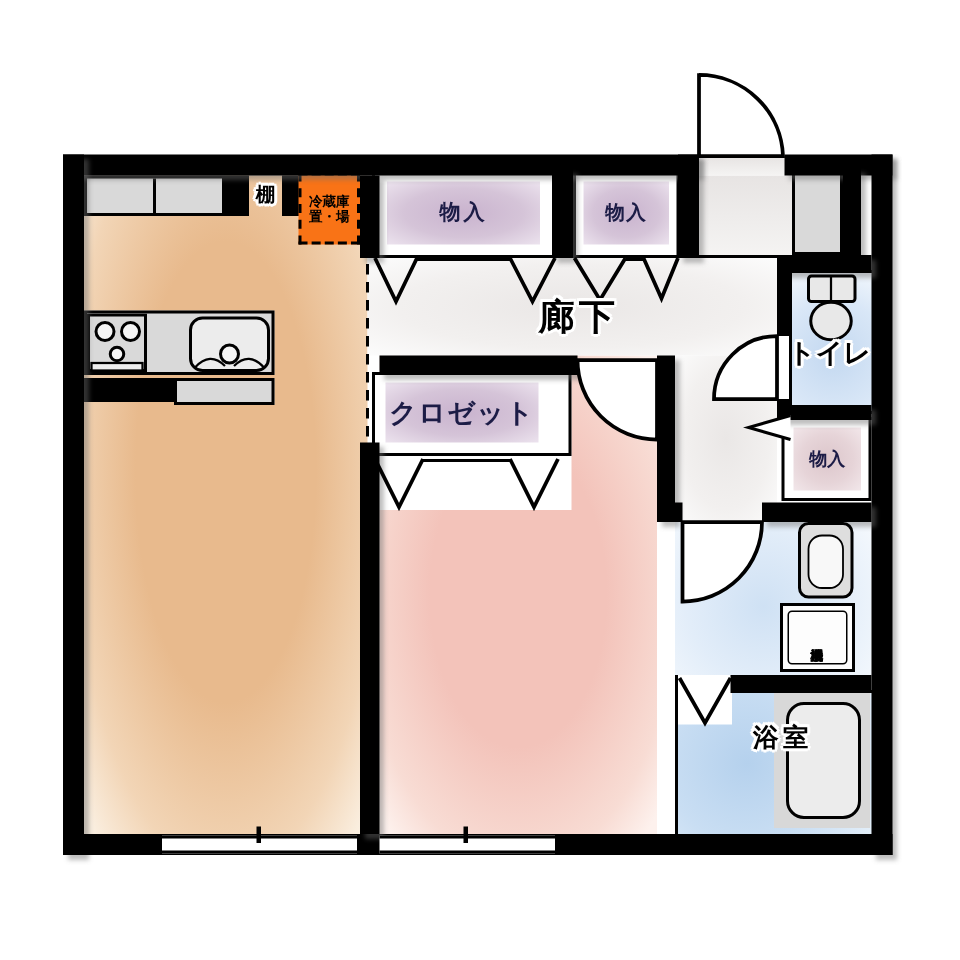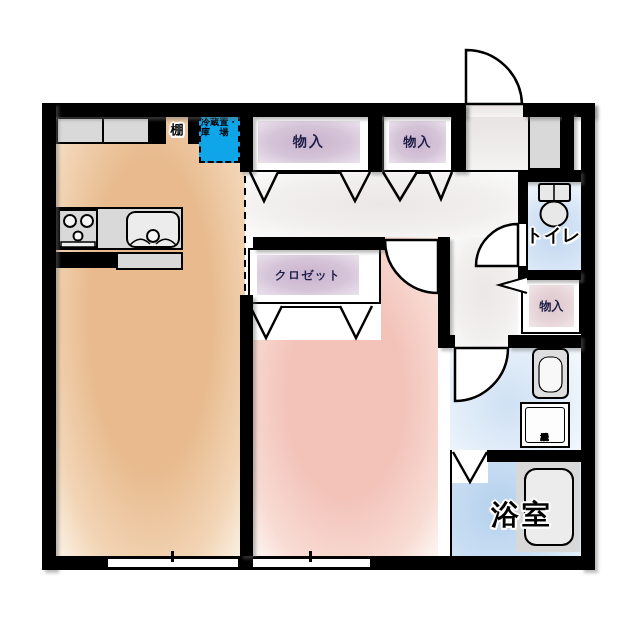--- a/index.html
+++ b/index.html
@@ -50,37 +50,37 @@
   <div class="abs storage-box z20" style="left:248px;top:113px;width:122px;height:59px;"></div>
   <div class="abs purple-box z25" style="left:258px;top:121px;width:102px;height:42px;">
     <span class="navy" style="font-size:14px;font-weight:bold;letter-spacing:2px;">物入</span>
   </div>
   <div class="abs storage-box z20" style="left:382px;top:113px;width:71px;height:59px;"></div>
   <div class="abs purple-box z25" style="left:389px;top:121px;width:57px;height:42px;">
     <span class="navy" style="font-size:13px;font-weight:bold;letter-spacing:1px;">物入</span>
   </div>
   <div class="abs storage-box z20" style="left:248px;top:248px;width:133px;height:56px;"></div>
   <div class="abs purple-box z25" style="left:257px;top:255px;width:102px;height:40px;">
-    <span class="navy" style="font-size:12px;font-weight:bold;letter-spacing:1px;">クロゼット</span>
+    <span class="navy" style="font-size:18px;font-weight:bold;letter-spacing:1px;">クロゼット</span>
   </div>
   <div class="abs storage-box z20" style="left:521px;top:278px;width:60px;height:56px;"></div>
   <div class="abs pink-box z25" style="left:529px;top:285px;width:45px;height:42px;">
     <span class="navy" style="font-size:12px;font-weight:bold;">物入</span>
   </div>
 
   <div class="abs z15" style="left:248px;top:304px;width:133px;height:36px;background:#fff;"></div>
   <div class="abs z25" style="left:452px;top:462px;width:36px;height:21px;background:#fff;"></div>
 
   <div class="abs gray-fix z20" style="left:56px;top:117px;width:94px;height:27px;">
     <div style="position:absolute;left:44px;top:0;width:2px;height:23px;background:#000;"></div>
   </div>
   <div class="wall flat z20" style="left:150px;top:117px;width:16px;height:27px;"></div>
   <div class="wall flat z20" style="left:188px;top:117px;width:12px;height:27px;"></div>
-  <div class="abs z20" style="left:199px;top:115px;width:41px;height:48px;border:2px dashed #000;background:#0ea5e9;
-              display:flex;flex-direction:row;justify-content:center;">
+  <div class="abs z20" style="left:199px;top:115px;width:41px;height:48px;border:2px dashed #000;background:#f97316;
+              display:flex;flex-direction:column;align-items:center;justify-content:center;">
     <span style="font-size:9px;font-weight:bold;line-height:10px;">冷蔵庫</span>
     <span style="font-size:9px;font-weight:bold;line-height:10px;">置・場</span>
   </div>
   <div class="abs gray-fix z20" style="left:56px;top:207px;width:127px;height:43px;"></div>
   <div class="abs gray-fix z25" style="left:58px;top:209px;width:40px;height:39px;"></div>
   <div class="abs z25" style="left:126px;top:211px;width:54px;height:37px;background:#ececec;border:2px solid #000;border-radius:9px;"></div>
   <div class="wall flat z20" style="left:56px;top:252px;width:60px;height:16px;"></div>
   <div class="abs gray-fix z20" style="left:116px;top:252px;width:67px;height:18px;"></div>
 
   <div class="abs gray-fix z20" style="left:528px;top:112px;width:34px;height:58px;"></div>
@@ -172,17 +172,18 @@
       <circle cx="153" cy="236" r="6" fill="#f5f5f5" stroke="#000" stroke-width="2"></circle>
       <path d="M130,245 Q140,234 150,244" fill="none" stroke="#000" stroke-width="1.5"></path>
       <path d="M156,244 Q166,234 176,245" fill="none" stroke="#000" stroke-width="1.5"></path>
     </g>
   </svg>
 
   <div class="label halo" style="left:60px;top:306px;width:176px;height:46px;font-size:38px;letter-spacing:7px;">LDK</div>
   <div class="label halo" style="left:60px;top:354px;width:176px;height:38px;font-size:30px;letter-spacing:2px;">10.5J</div>
   <div class="label halo" style="left:268px;top:376px;width:154px;height:44px;font-size:32px;letter-spacing:8px;">洋室</div>
   <div class="label halo" style="left:268px;top:424px;width:154px;height:38px;font-size:29px;letter-spacing:2px;">6.4J</div>
+  <div class="label halo z50" style="left:340px;top:195px;width:92px;height:32px;font-size:24px;letter-spacing:3px;">廊下</div>
   <div class="label halo z50" style="left:519px;top:221px;width:68px;height:27px;font-size:18px;">トイレ</div>
-  <div class="label halo z50" style="left:478px;top:499px;width:88px;height:31px;font-size:28px;letter-spacing:3px;">浴室</div>
+  <div class="label halo z50" style="left:478px;top:476px;width:88px;height:31px;font-size:17px;letter-spacing:3px;">浴室</div>
   <div class="label halo z50" style="left:163px;top:117px;width:28px;height:26px;font-size:13px;">棚</div>
 
 </div>
 
 </body></html>

